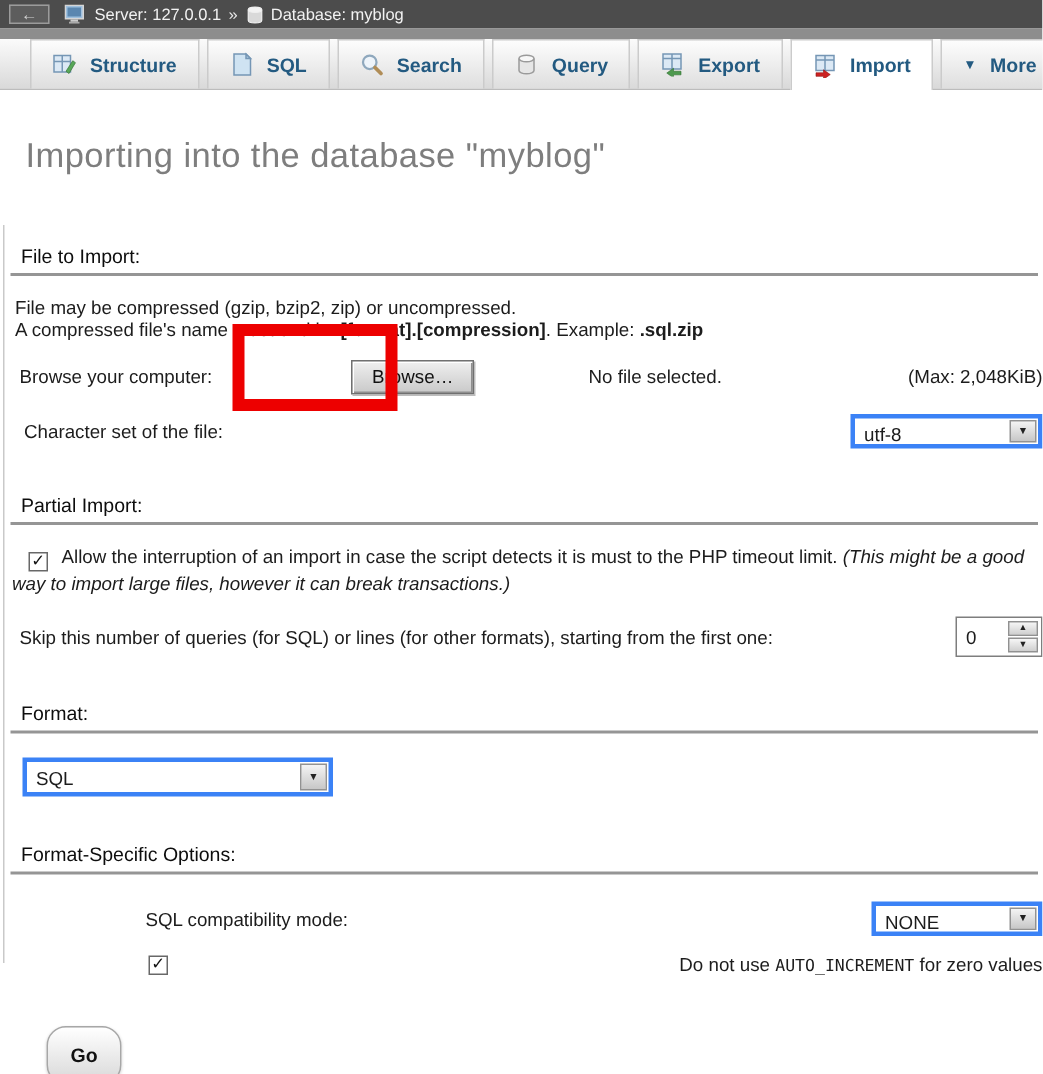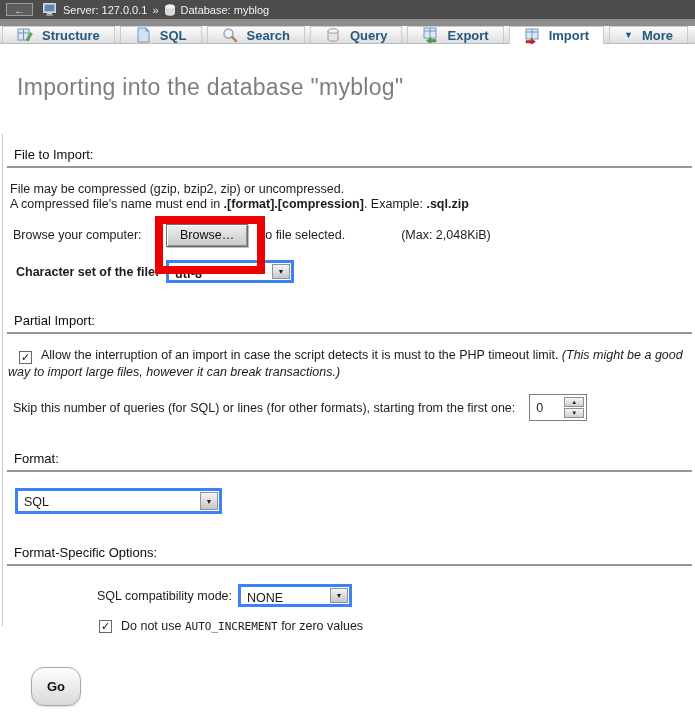--- a/index.html
+++ b/index.html
@@ -6,46 +6,46 @@
   html, body { width: 695px; height: 716px; background: #fff; overflow: hidden; }
   body { font-family: "Liberation Sans", "DejaVu Sans", sans-serif; font-size: 12.5px; color: #1c1c1c; position: relative; }
 
   
   .topbar { height: 19px; background: #4c4c4c; display: flex; align-items: center; gap: 5px; padding: 0 6px; color: #e9e9e9; font-size: 11px; }
   .back-btn { width: 27px; height: 13px; background: #5d5d5d; border: 1px solid #9b9b9b; color: #d2d2d2; display: flex; align-items: center; justify-content: center; font-size: 11px; line-height: 10px; margin-right: 5px; cursor: pointer; }
   .crumb-link { color: #f2f2f2; cursor: pointer; }
   .substrip { height: 7px; background: #8d8d8d; }
 
   
-  .tabstrip { height: 18px; background: linear-gradient(#fbfbfb, #d9d9d9); border-bottom: 1px solid #bcbcbc; display: flex; align-items: stretch; padding-left: 2px; }
+  .tabstrip { height: 34px; background: linear-gradient(#fbfbfb, #d9d9d9); border-bottom: 1px solid #bcbcbc; display: flex; align-items: stretch; padding-left: 20px; }
   .tab { display: flex; align-items: center; gap: 9px; padding: 0 14px; margin-right: 5px; border: 1px solid #cbcbcb; border-bottom: none; background: linear-gradient(#fdfdfd, #dedede); color: #235a81; font-weight: bold; font-size: 13px; cursor: pointer; }
   .tab.active { background: #fff; margin-bottom: -1px; position: relative; z-index: 2; }
   .chev { font-size: 9px; color: #235a81; }
 
   
   .content { position: relative; }
   .leftline { position: absolute; left: 2px; top: 60px; width: 1px; height: 492px; background: #c9c9c9; }
 
   h1.title { margin: 30px 0 0 17px; font-size: 23px; font-weight: normal; color: #7e7e7e; letter-spacing: .3px; }
 
   .section-h { margin: 46px 3px 0 7px; padding: 0 0 4px 7px; border-bottom: 2px solid #959595; font-size: 13px; font-weight: normal; color: #0d0d0d; }
   .section-h.partial { margin-top: 30px; }
   .section-h.format  { margin-top: 30px; }
   .section-h.fso     { margin-top: 31px; }
 
   .para { margin: 14px 0 0 10px; line-height: 15px; }
   .b { font-weight: bold; }
 
-  .row { display: flex; align-items: center; }
+  .row { display: flex; align-items: center; justify-content: space-between; }
   .browse-row { margin: 11px 0 0 13px; height: 24px; }
   .browse-row .lab { width: 153px; }
   .nofile { margin-left: 8px; }
   .max { margin-left: 56px; }
 
-  .charset-row { margin: 13px 0 16px 16px; font-weight: bold; }
+  .charset-row { margin: 13px 0 16px 16px; }
   .charset-row .lab { width: 150px; }
 
   
   .win-btn { height: 23px; padding: 0 13px; background: linear-gradient(#efefef, #c9c9c9); border: 1px solid #707070; box-shadow: inset 1px 1px 0 #ffffff, inset -1px -1px 0 #8f8f8f, 1px 1px 0 #bdbdbd; font-size: 12.5px; color: #111; font-family: inherit; cursor: pointer; }
   .select { display: inline-flex; align-items: stretch; border: 3px solid #3b82f6; background: #fff; height: 23px; }
   .select .val { flex: 1; padding: 4px 0 0 6px; font-size: 12.5px; white-space: nowrap; overflow: hidden; }
   .select .arrow-btn { width: 18px; margin: 1px; background: linear-gradient(#f4f4f4, #c7c7c7); border: 1px solid #929292; display: grid; place-items: center; font-size: 7px; color: #222; cursor: pointer; }
   .charset-select { width: 128px; }
   .format-select { width: 207px; height: 26px; margin: 16px 0 0 15px; }
   .compat-select { width: 114px; margin-left: 6px; }

